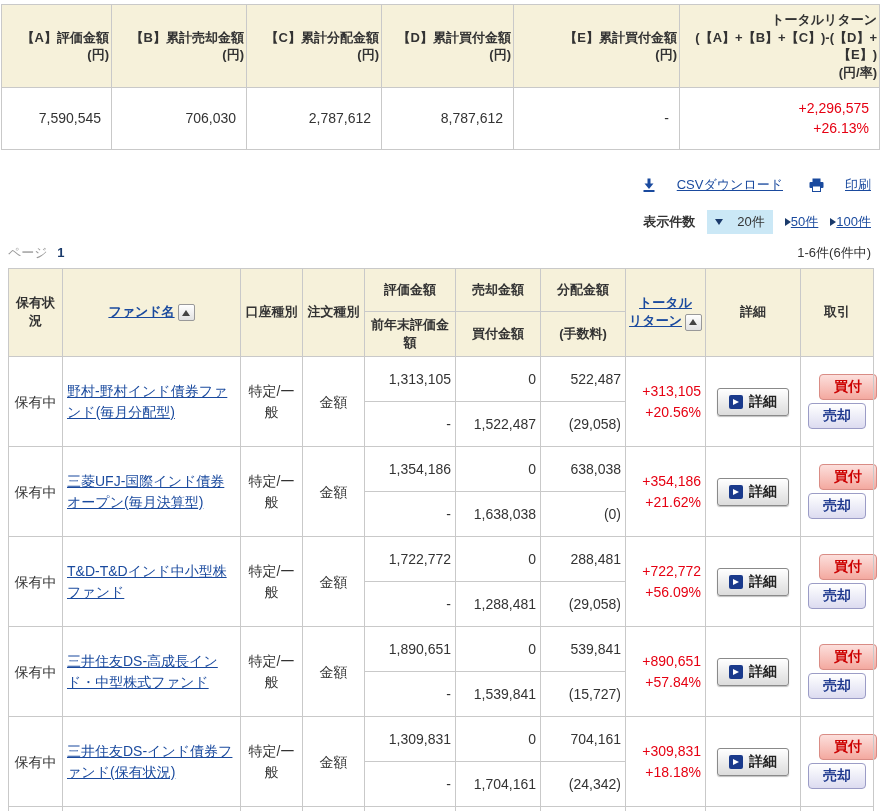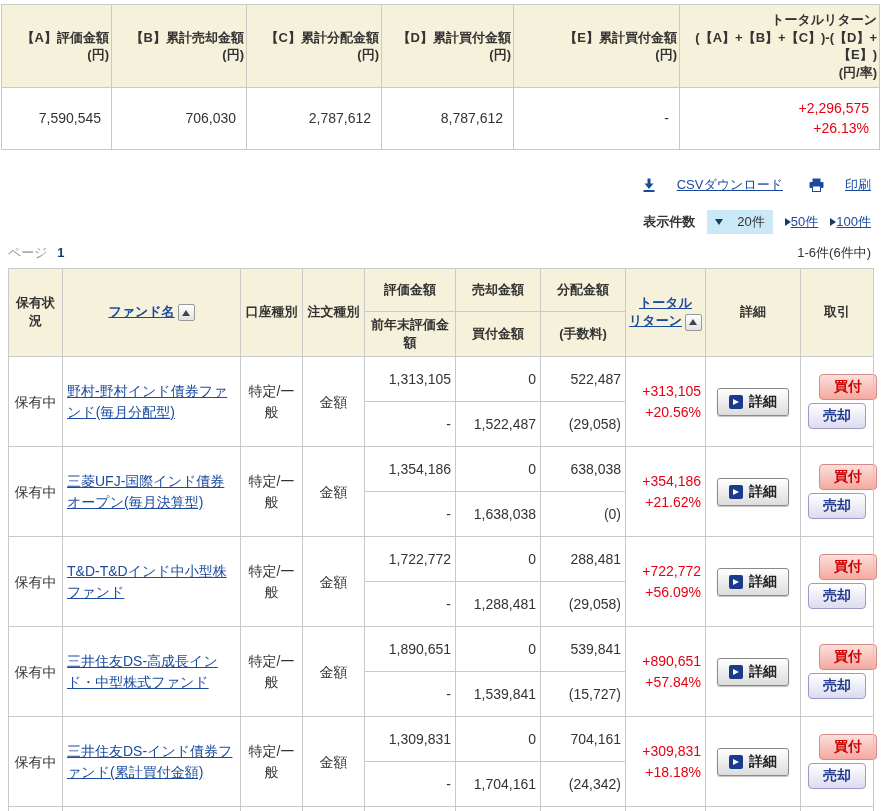--- a/index.html
+++ b/index.html
@@ -378,21 +378,21 @@
   </tr>
   <tr>
     <td class="num-cell">-</td>
     <td class="num-cell">1,539,841</td>
     <td class="num-cell">(15,727)</td>
   </tr>
 
   <tr>
     <td rowspan="2" class="status-cell">保有中</td>
     <td rowspan="2" class="fund-cell">
-      <a class="fund-link">三井住友DS-インド債券ファンド(累計買付金額)</a>
+      <a class="fund-link">三井住友DS-インド債券ファンド(保有状況)</a>
     </td>
     <td rowspan="2" class="acct-cell">特定/一般</td>
     <td rowspan="2" class="ord-cell">金額</td>
     <td class="num-cell">1,309,831</td>
     <td class="num-cell">0</td>
     <td class="num-cell">704,161</td>
     <td rowspan="2" class="ret-cell">
       <div>+309,831</div>
       <div>+18.18%</div>
     </td>

